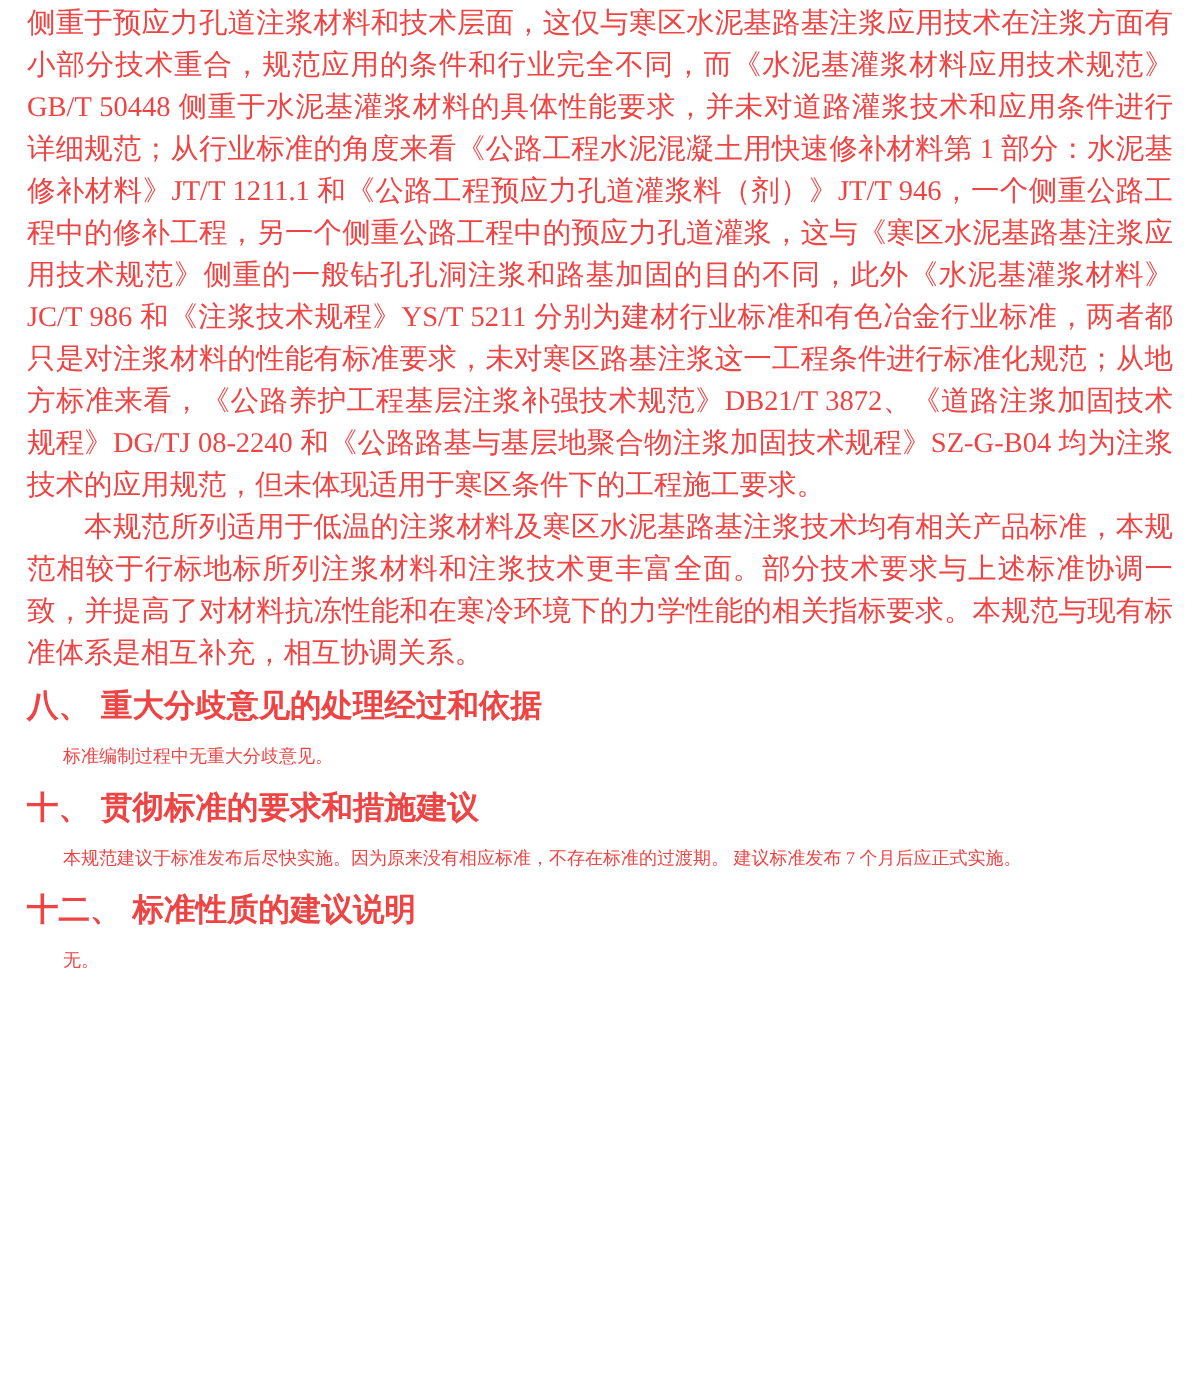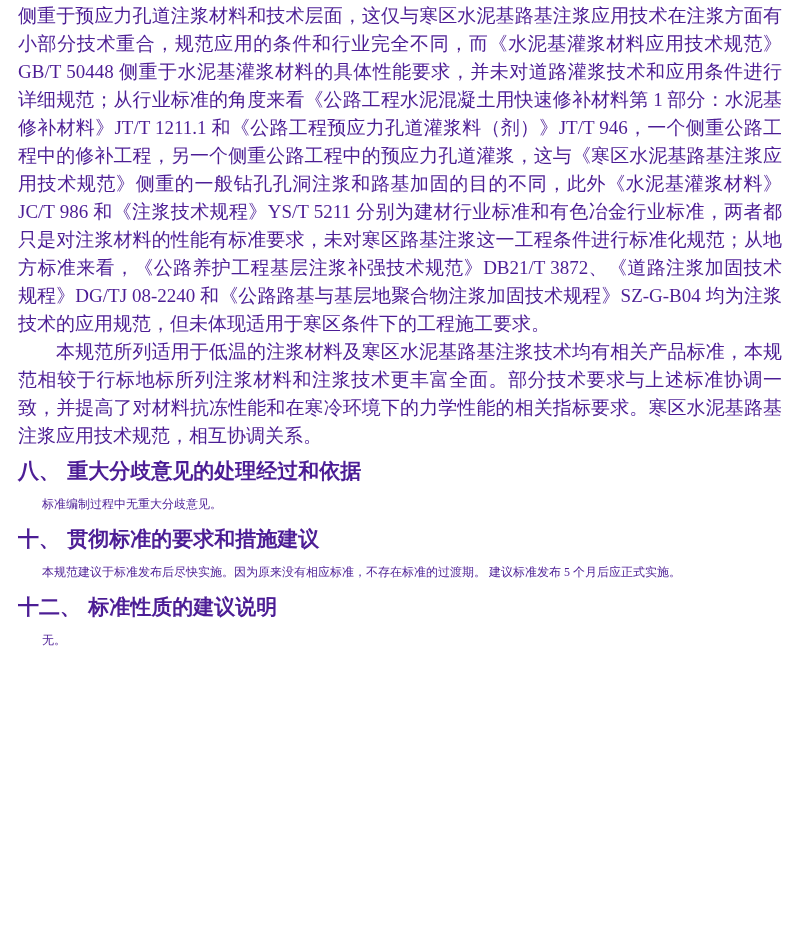--- a/index.html
+++ b/index.html
@@ -11,21 +11,21 @@
     width: 800px;
     height: 927px;
     overflow: hidden;
   }
   .page {
     box-sizing: border-box;
     width: 800px;
     height: 805px;
     padding: 2px 18px 0 18px;
     background: #ffffff;
-    color: #4c1d95;
+    color: #ef4444;
   }
   .body-text {
     font-family: "Liberation Serif", "DejaVu Serif", serif;
     font-size: 19px;
     line-height: 28px;
     text-align: justify;
     margin: 0;
     word-break: break-word;
   }
   .indent {
@@ -53,31 +53,31 @@
     word-break: break-word;
   }
 </style>
 </head>
 <body>
 
 <div class="page">
 
   <p class="body-text">侧重于预应力孔道注浆材料和技术层面，这仅与寒区水泥基路基注浆应用技术在注浆方面有小部分技术重合，规范应用的条件和行业完全不同，而《水泥基灌浆材料应用技术规范》GB/T 50448 侧重于水泥基灌浆材料的具体性能要求，并未对道路灌浆技术和应用条件进行详细规范；从行业标准的角度来看《公路工程水泥混凝土用快速修补材料第 1 部分：水泥基修补材料》JT/T 1211.1 和《公路工程预应力孔道灌浆料（剂）》JT/T 946，一个侧重公路工程中的修补工程，另一个侧重公路工程中的预应力孔道灌浆，这与《寒区水泥基路基注浆应用技术规范》侧重的一般钻孔孔洞注浆和路基加固的目的不同，此外《水泥基灌浆材料》JC/T 986 和《注浆技术规程》YS/T 5211 分别为建材行业标准和有色冶金行业标准，两者都只是对注浆材料的性能有标准要求，未对寒区路基注浆这一工程条件进行标准化规范；从地方标准来看，《公路养护工程基层注浆补强技术规范》DB21/T 3872、《道路注浆加固技术规程》DG/TJ 08-2240 和《公路路基与基层地聚合物注浆加固技术规程》SZ-G-B04 均为注浆技术的应用规范，但未体现适用于寒区条件下的工程施工要求。</p>
 
-  <p class="body-text indent">本规范所列适用于低温的注浆材料及寒区水泥基路基注浆技术均有相关产品标准，本规范相较于行标地标所列注浆材料和注浆技术更丰富全面。部分技术要求与上述标准协调一致，并提高了对材料抗冻性能和在寒冷环境下的力学性能的相关指标要求。寒区水泥基路基注浆应用技术规范，相互协调关系。</p>
+  <p class="body-text indent">本规范所列适用于低温的注浆材料及寒区水泥基路基注浆技术均有相关产品标准，本规范相较于行标地标所列注浆材料和注浆技术更丰富全面。部分技术要求与上述标准协调一致，并提高了对材料抗冻性能和在寒冷环境下的力学性能的相关指标要求。本规范与现有标准体系是相互补充，相互协调关系。</p>
 
   <div>
     <h2 class="section-heading"><span>八、</span><span class="heading-title">重大分歧意见的处理经过和依据</span></h2>
     <p class="section-body">标准编制过程中无重大分歧意见。</p>
   </div>
 
 
   <div>
     <h2 class="section-heading"><span>十、</span><span class="heading-title">贯彻标准的要求和措施建议</span></h2>
-    <p class="section-body">本规范建议于标准发布后尽快实施。因为原来没有相应标准，不存在标准的过渡期。 建议标准发布 5 个月后应正式实施。</p>
+    <p class="section-body">本规范建议于标准发布后尽快实施。因为原来没有相应标准，不存在标准的过渡期。 建议标准发布 7 个月后应正式实施。</p>
   </div>
 
 
   <div>
     <h2 class="section-heading"><span>十二、</span><span class="heading-title">标准性质的建议说明</span></h2>
     <p class="section-body">无。</p>
   </div>
 
 </div>
 

